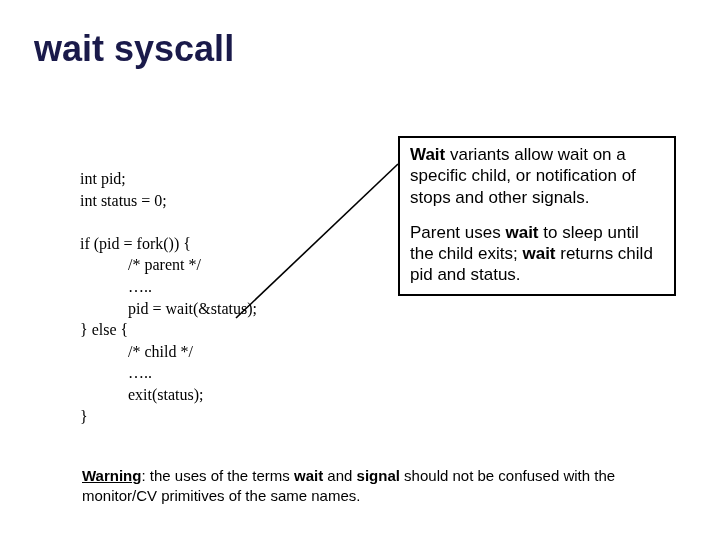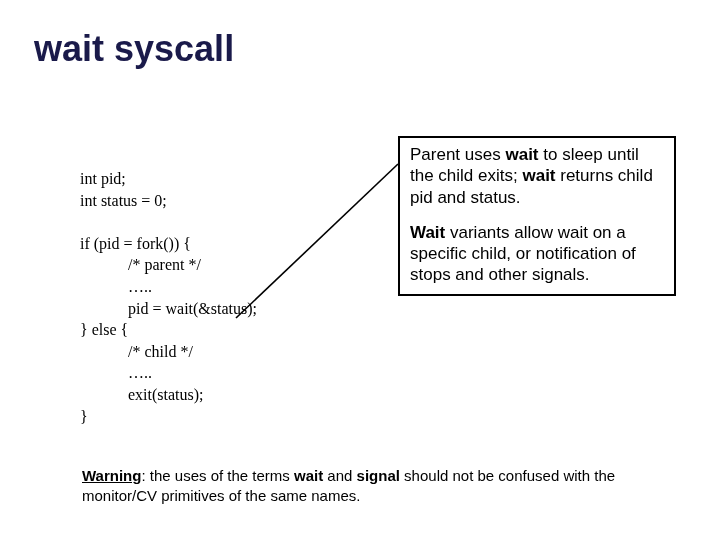--- a/index.html
+++ b/index.html
@@ -76,22 +76,22 @@
             <span>…..</span>
             <span>pid = wait(&amp;status);</span>
 <span>} else {</span>
             <span>/* child */</span>
             <span>…..</span>
             <span>exit(status);</span>
 <span>}</span></div>
 
 <div class="callout-box">
   <div class="para">
-    <span>Parent uses </span><b>wait</b><span> to sleep until the child exits; </span><b>wait</b><span> returns child pid and status.</span>
+    <b>Wait</b><span> variants allow wait on a specific child, or notification of stops and other signals.</span>
   </div>
   <div class="para">
-    <b>Wait</b><span> variants allow wait on a specific child, or notification of stops and other signals.</span>
+    <span>Parent uses </span><b>wait</b><span> to sleep until the child exits; </span><b>wait</b><span> returns child pid and status.</span>
   </div>
 </div>
 
 <div class="warning">
   <b><u>Warning</u></b><span>: the uses of the terms </span><b>wait</b><span> and </span><b>signal</b><span> should not be confused with the monitor/CV primitives of the same names.</span>
 </div>
 
 </body></html>

